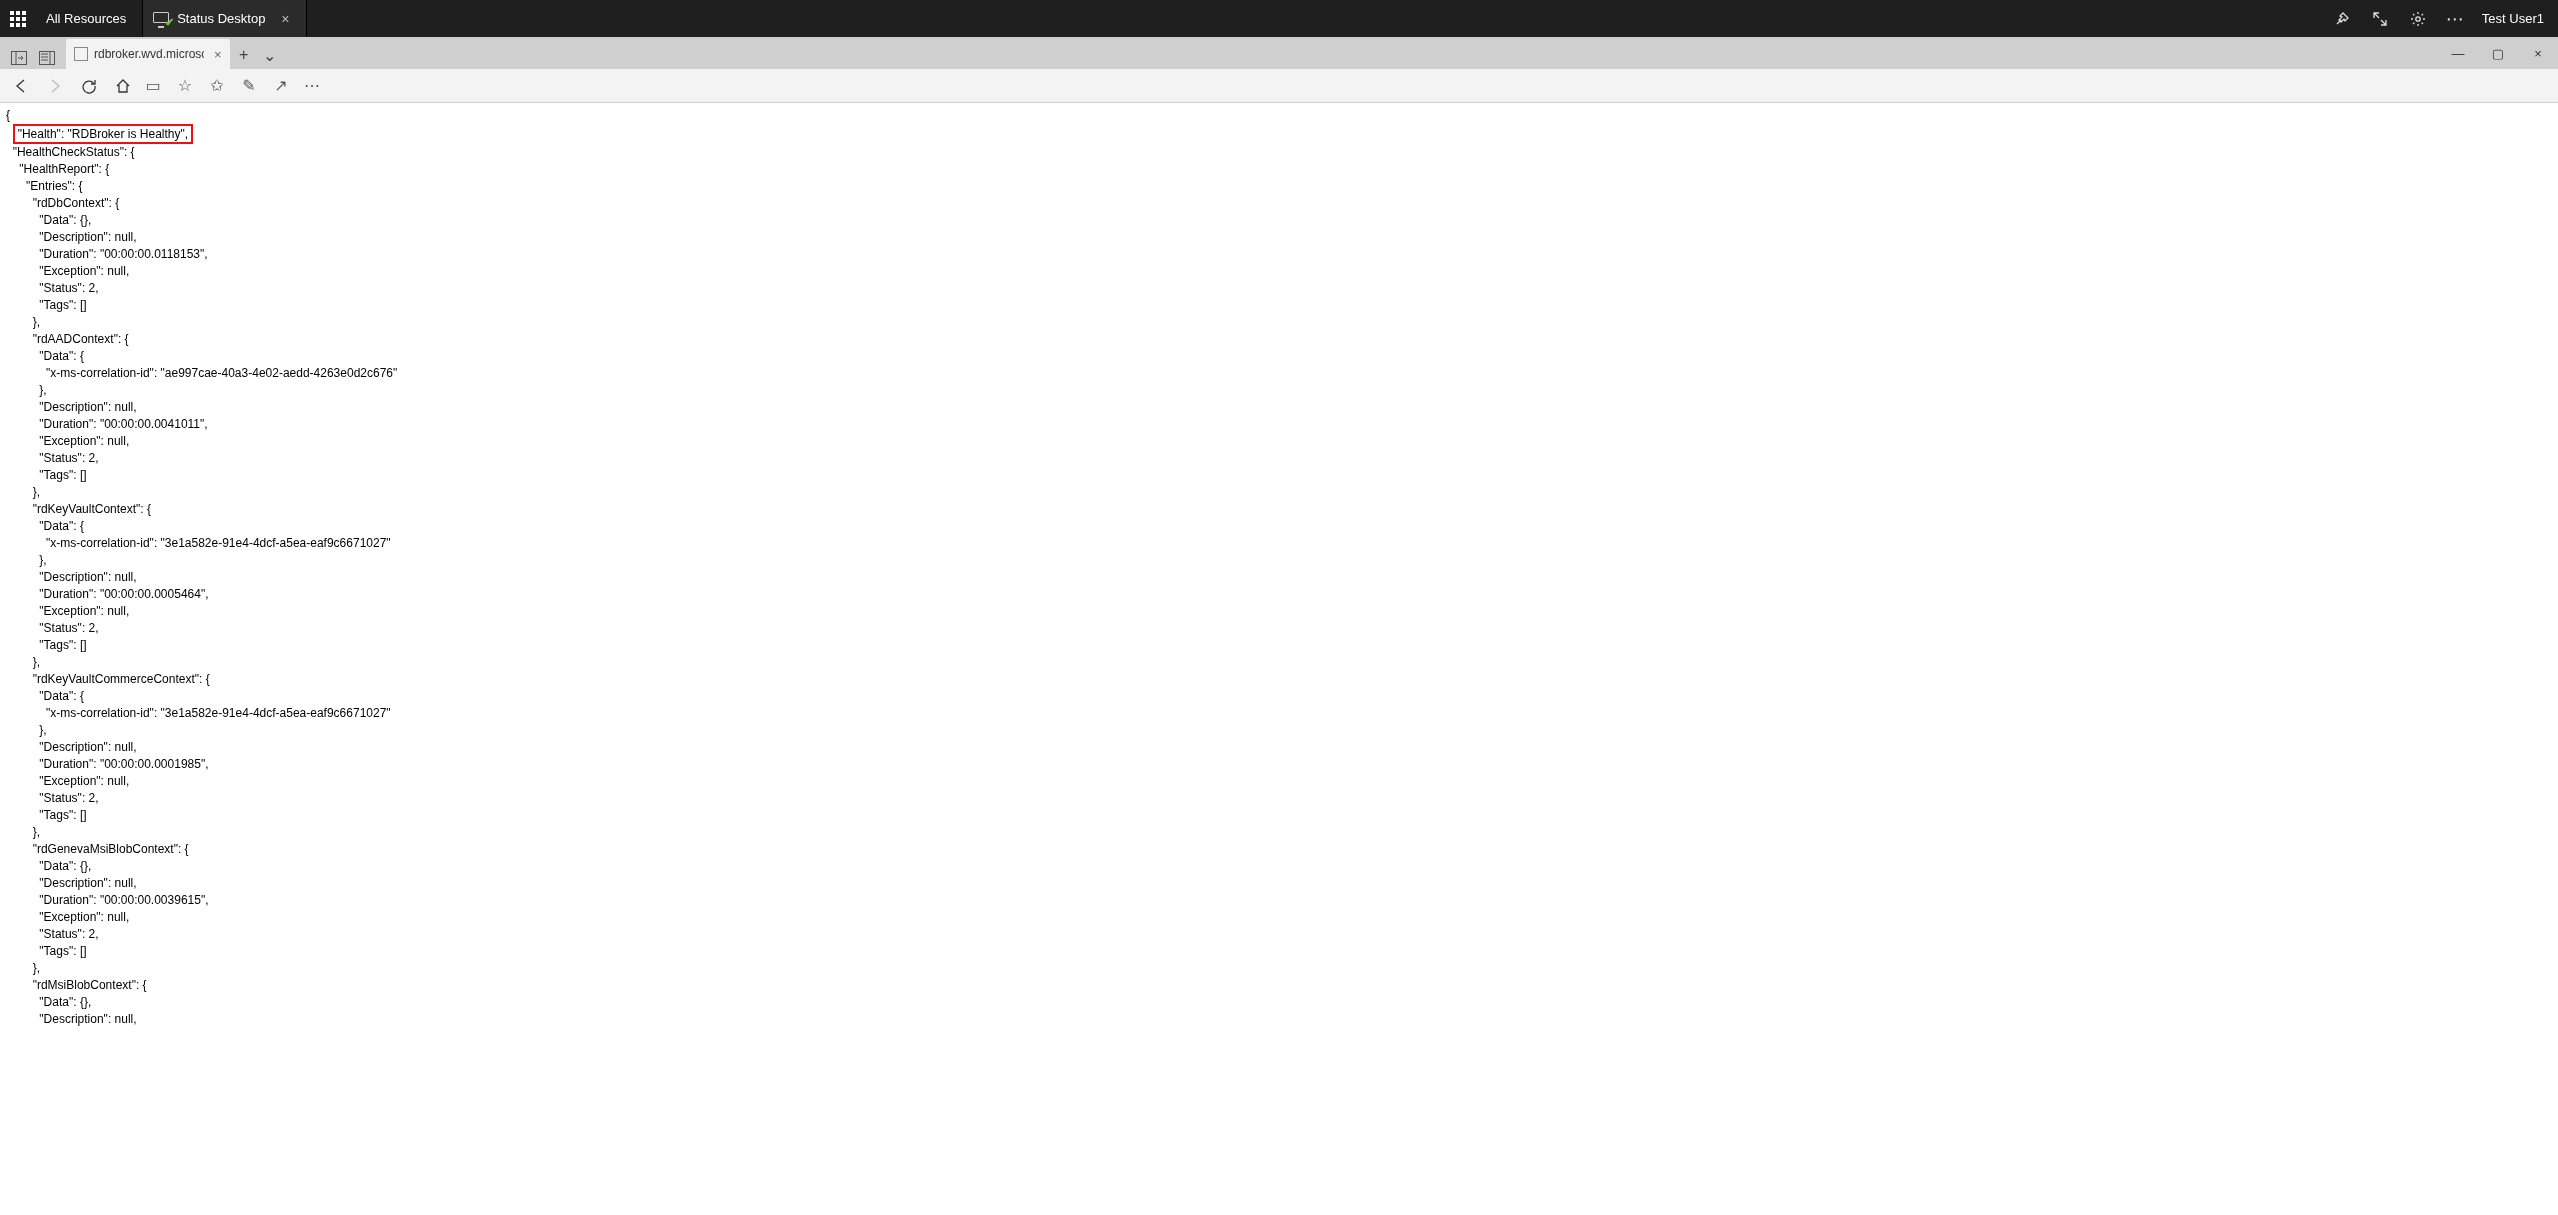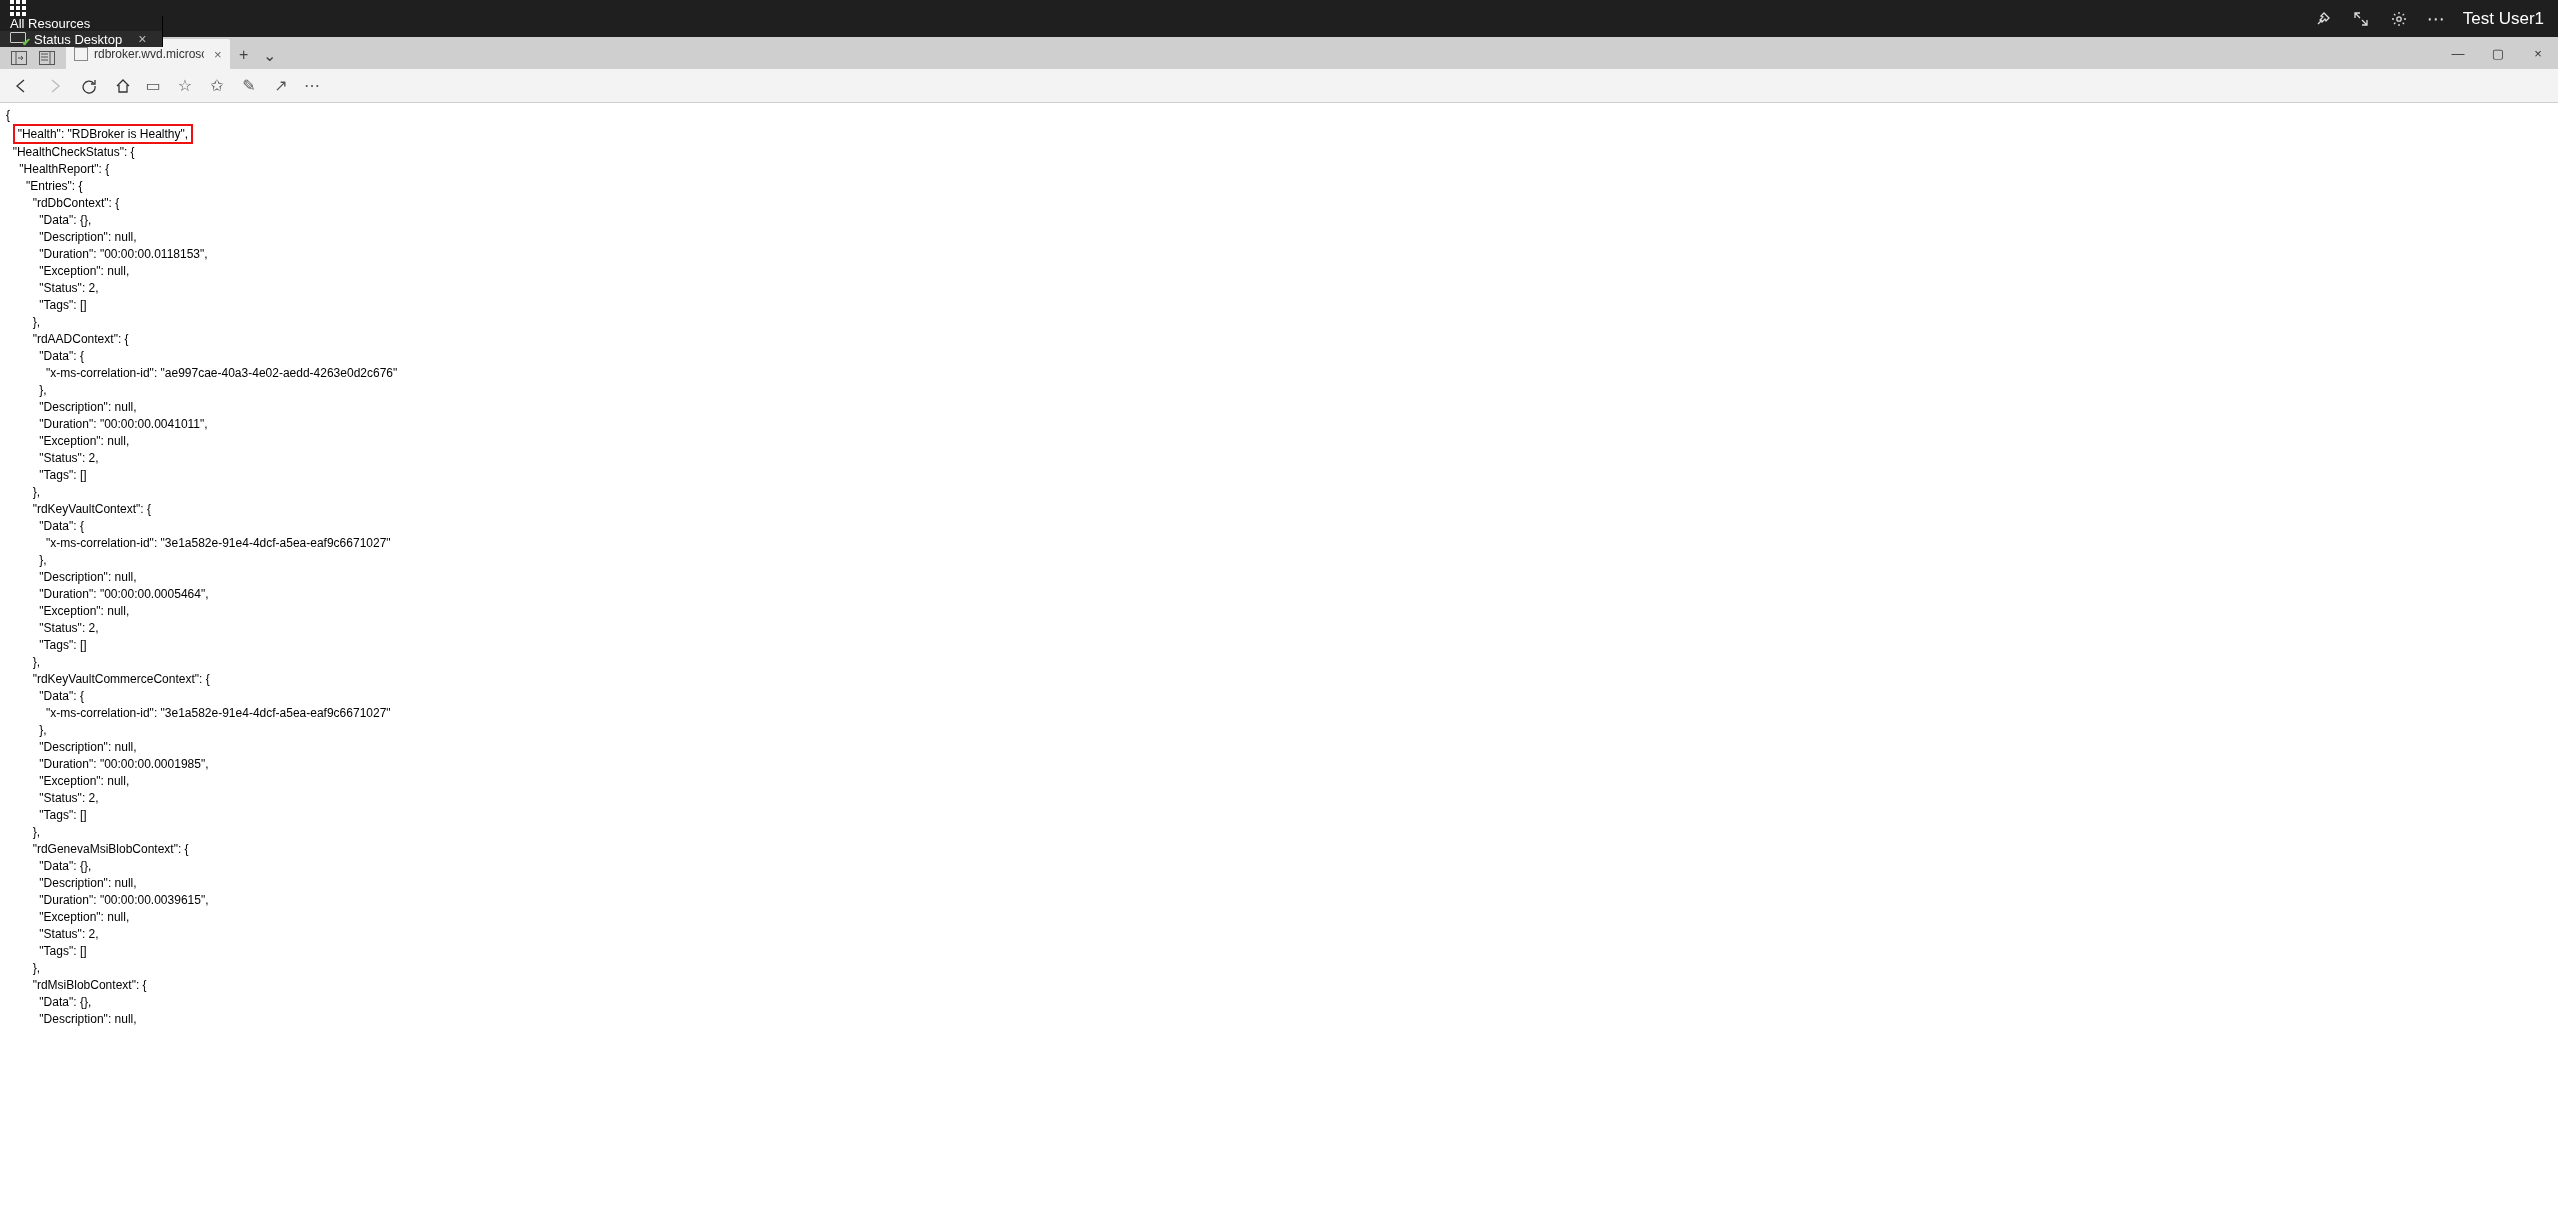--- a/index.html
+++ b/index.html
@@ -2,33 +2,33 @@
 <html><head>
   <meta charset="utf-8">
   <style>
     * { margin:0; padding:0; box-sizing:border-box; font-family:"Segoe UI",Arial,sans-serif; }
     html,body { width:100%; height:100%; background:#fff; overflow:hidden; }
 
     
     .titlebar {
       height:37px; background:#1f1f1f; color:#fff; display:flex; align-items:stretch;
     }
-    .titlebar .left { display:flex; align-items:stretch;flex-direction:column; }
+    .titlebar .left { display:flex; align-items:stretch; }
     .apps-btn {
       width:36px; display:flex; align-items:center; justify-content:center; color:#fff;
     }
     .tab-dark {
       display:flex; align-items:center; padding:0 16px 0 10px; color:#fff; font-size:13px;
       border-right:1px solid #000; position:relative; gap:6px;
     }
     .tab-dark.active { background:#2b2b2b; }
     .tab-close { font-size:14px; color:#bbb; margin-left:10px; }
     .titlebar .right { margin-left:auto; display:flex; align-items:center; gap:14px; padding-right:14px; }
     .titlebar .right .icon-btn { width:24px; height:24px; display:flex; align-items:center; justify-content:center; color:#ddd; }
-    .titlebar .user { font-size:17px; }
+    .titlebar .user { font-size:13px; }
 
     
     .monitor-check { position:relative; width:18px; height:14px; }
     .monitor-check .mon { width:16px; height:11px; border:1.5px solid #ccc; border-radius:1px; position:absolute; top:0; left:0; }
     .monitor-check .stand { position:absolute; width:6px; height:1.5px; background:#ccc; bottom:-2px; left:5px; }
     .monitor-check .chk { position:absolute; right:-3px; bottom:-3px; color:#6fbf44; font-size:11px; font-weight:bold; }
 
     
     .tabstrip {
       height:32px; background:#cfcfcf; display:flex; align-items:flex-end;

